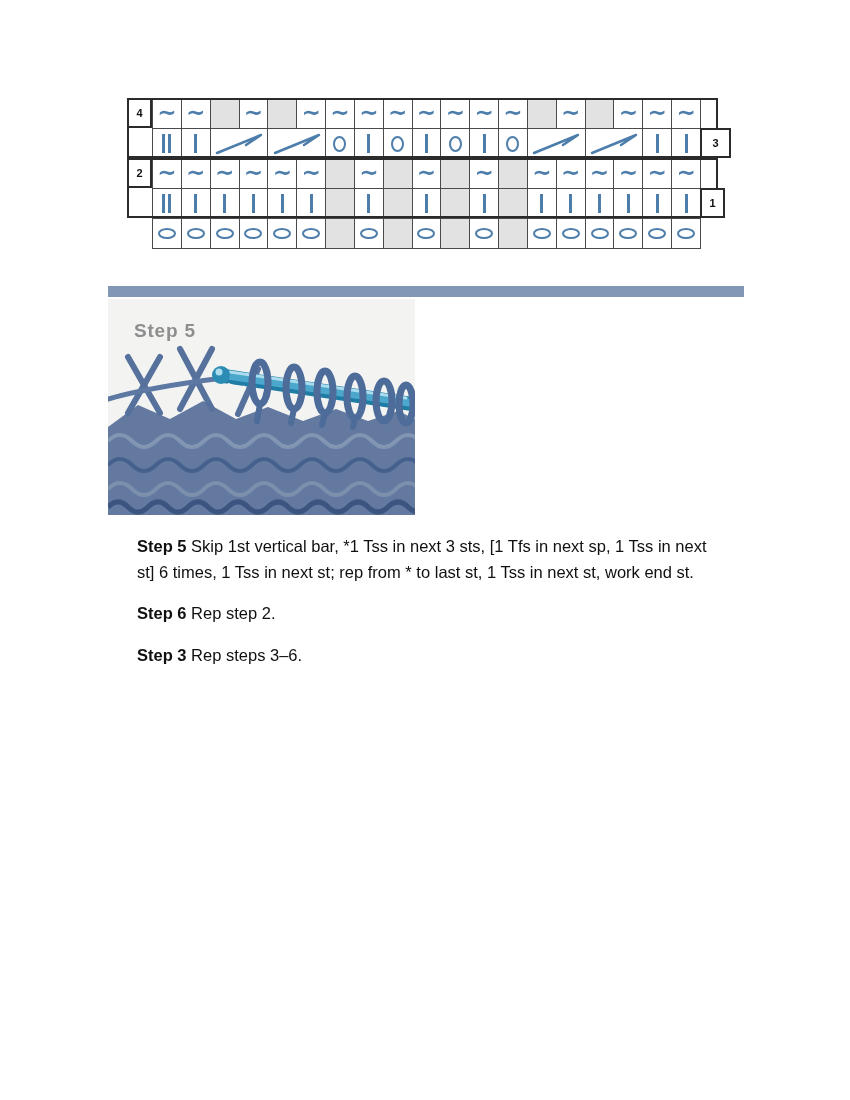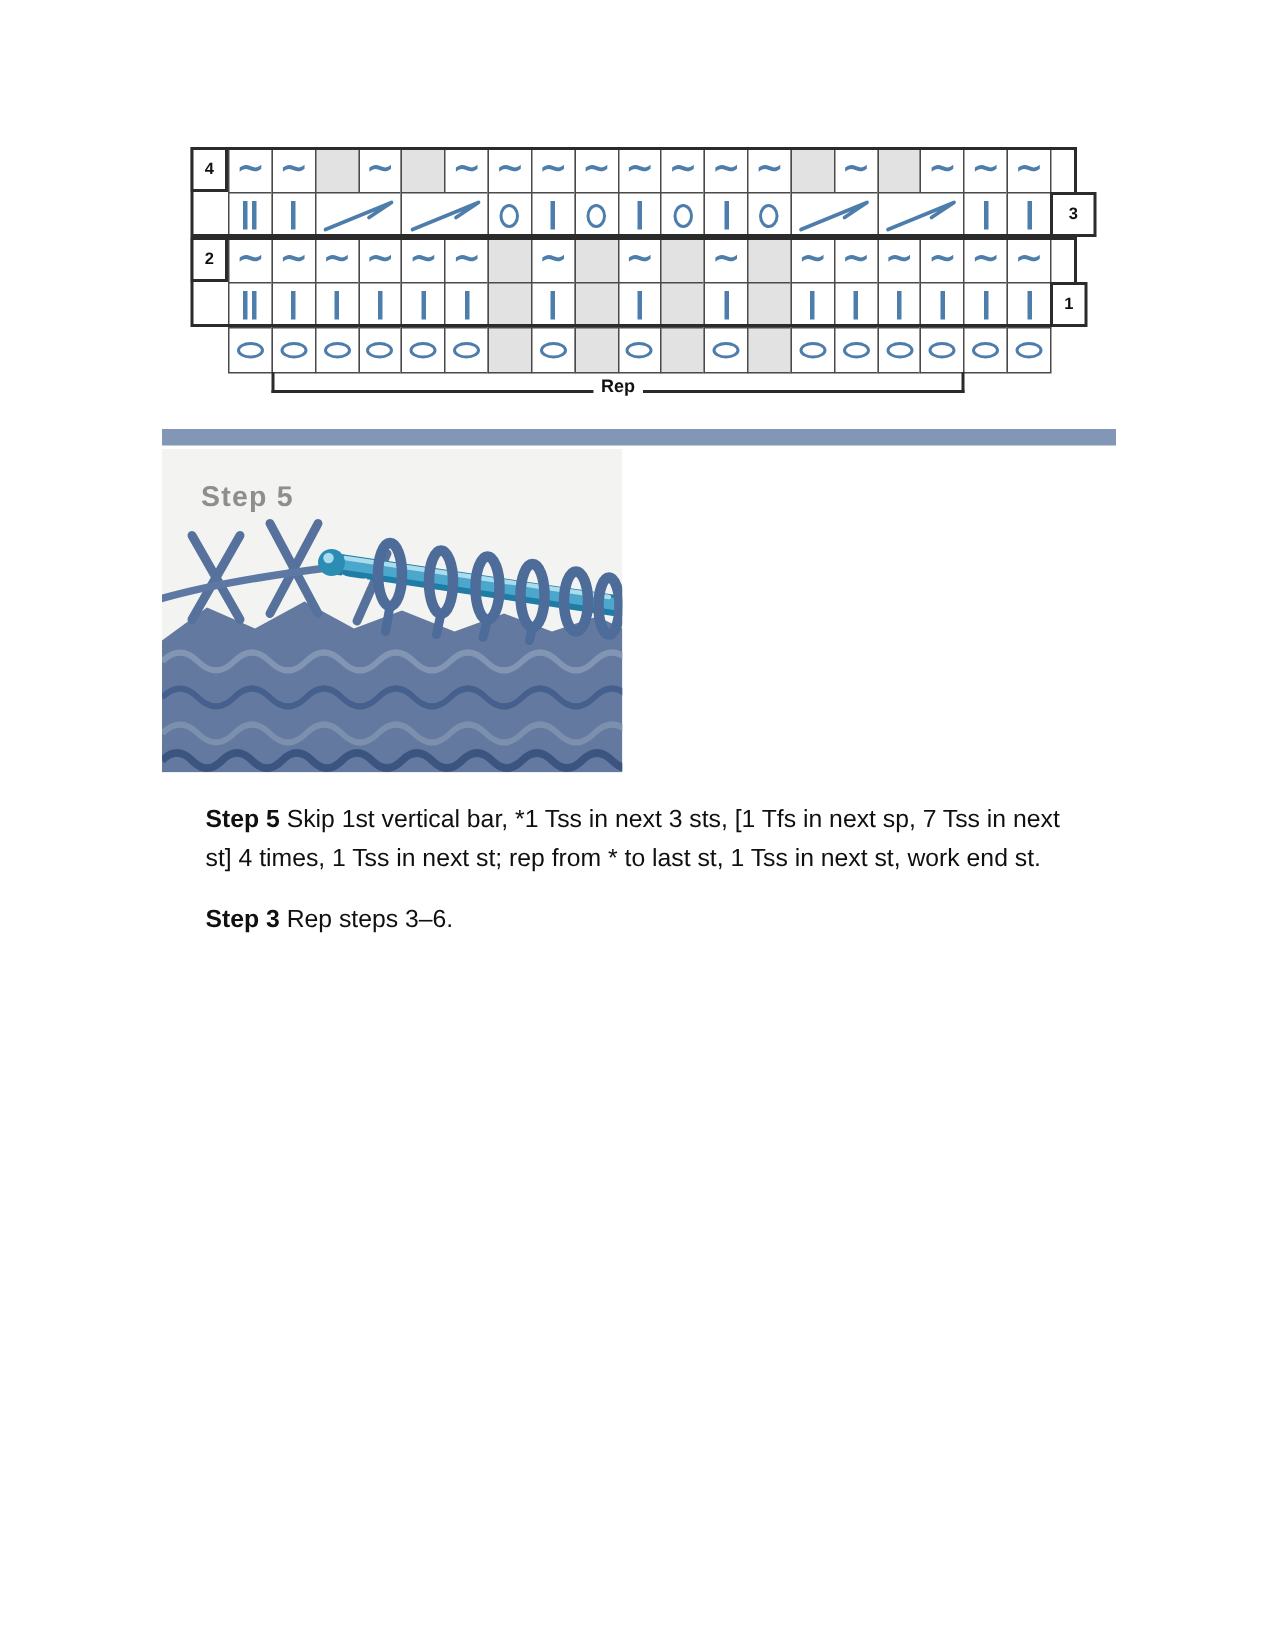--- a/index.html
+++ b/index.html
@@ -307,23 +307,20 @@
         <div class="sym-oval"></div>
       </div>
       <div class="cell" style="left: 544.12px; top: 120px; width: 29.84px;">
         <div class="sym-oval"></div>
       </div>
     </div>
   <div class="lbl" style="left:0;top:0">4</div>
   <div class="lbl" style="left:573px;top:30px;width:31px">3</div>
   <div class="lbl" style="left:0;top:60px">2</div>
   <div class="lbl" style="left:573px;top:90px;width:25px">1</div>
-  <div class="rep">
-    <span>Rep</span>
-  </div>
 </div>
 
 <div class="divider"></div>
 
 <div class="photo">
   <svg width="307" height="216" viewBox="0 0 307 216">
     <rect width="307" height="216" fill="#f3f3f2"></rect>
     <g>
       <path d="M0,128 L30,106 L62,120 L95,102 L128,120 L160,108 L195,122 L228,110 L260,122 L290,112 L307,120 L307,216 L0,216 Z" fill="#63799f"></path>
       <path d="M0,142 q12,-12 24,0 t24,0 t24,0 t24,0 t24,0 t24,0 t24,0 t24,0 t24,0 t24,0 t24,0 t24,0 t24,0" stroke="#8296b4" stroke-width="4" fill="none"></path>
@@ -359,15 +356,16 @@
       <path d="M152,105 L149,122"></path>
       <path d="M186,110 L183,124"></path>
       <path d="M217,114 L214,126"></path>
       <path d="M247,119 L245,128"></path>
     </g>
     <text x="26" y="38" font-size="19" font-weight="bold" letter-spacing="0.8" font-family="Liberation Sans, sans-serif" fill="#8e8e8e">Step 5</text>
   </svg>
 </div>
 
 <div class="instructions">
-  <p><b>Step 5</b><span> Skip 1st vertical bar, *1 Tss in next 3 sts, [1 Tfs in next sp, 7 Tss in next st] 4 times, 1 Tss in next st; rep from * to last st, 1 Tss in next st, work end st.</span></p>
+  <p><b>Step 5</b><span> Skip 1st vertical bar, *1 Tss in next 3 sts, [1 Tfs in next sp, 1 Tss in next st] 6 times, 1 Tss in next st; rep from * to last st, 1 Tss in next st, work end st.</span></p>
+  <p><b>Step 6</b><span> Rep step 2.</span></p>
   <p><b>Step 3</b><span> Rep steps 3–6.</span></p>
 </div>
 
 </body></html>

